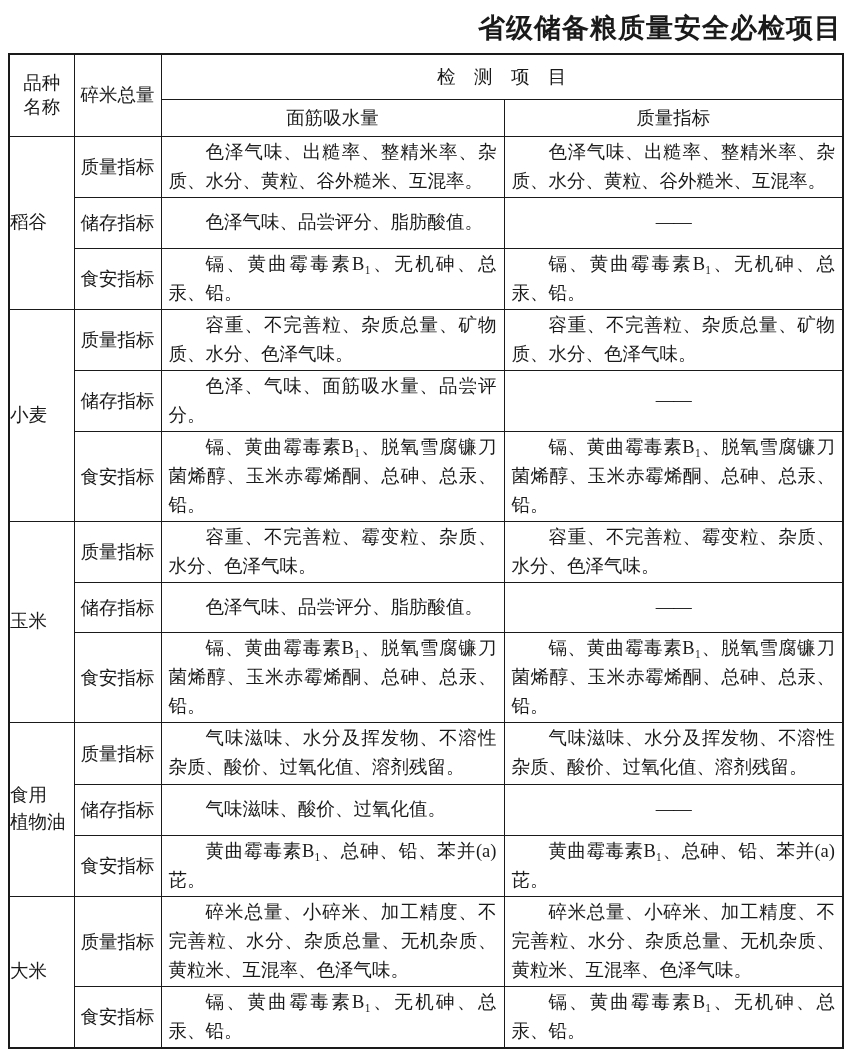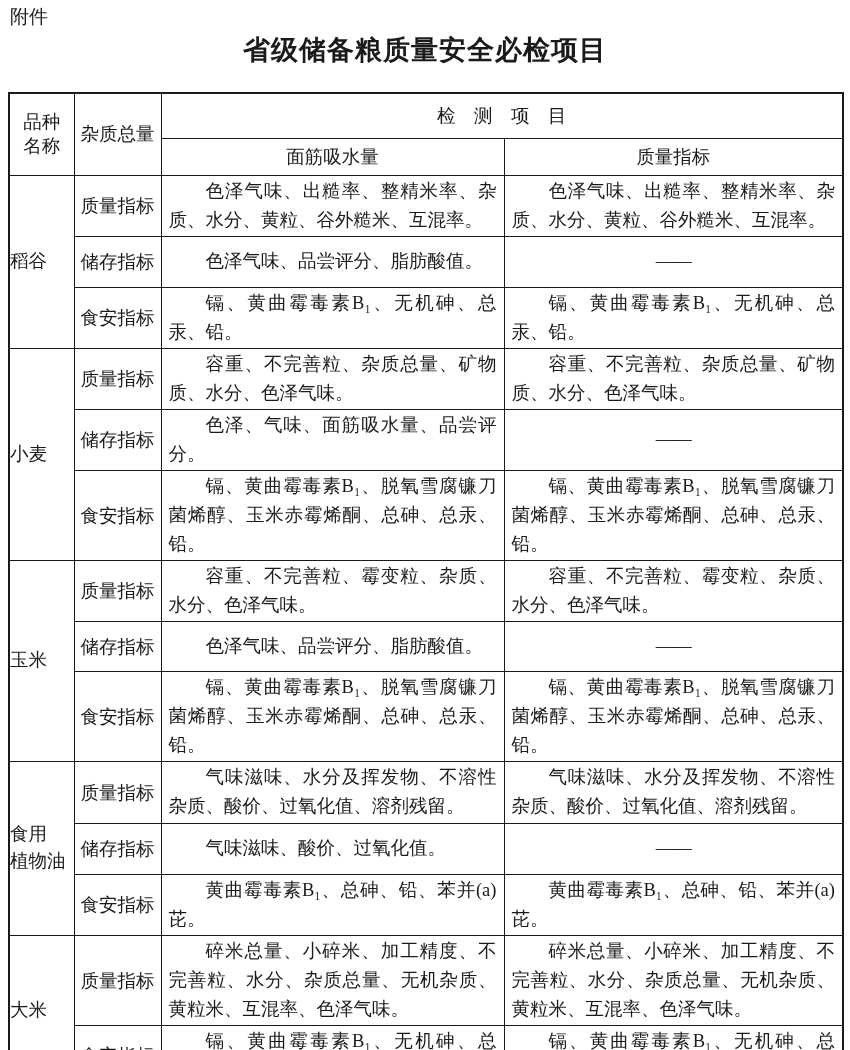--- a/index.html
+++ b/index.html
@@ -18,22 +18,22 @@
     font-family: "Liberation Serif", "DejaVu Serif", serif;
     color: #1a1a1a;
   }
   .attachment {
     font-family: "Liberation Sans", "DejaVu Sans", sans-serif;
     font-size: 19px;
     line-height: 22px;
     padding-left: 2px;
   }
   .title {
-    margin: 6px 0 26px 0;
-    text-align: center;
+    margin: 6px 0 9px 0;
+    text-align: right;
     font-size: 27px;
     font-weight: bold;
     letter-spacing: 1px;
     line-height: 32px;
   }
   table.grid {
     border-collapse: collapse;
     table-layout: fixed;
     width: 834px;
     border: 2.5px solid #1a1a1a;
@@ -73,36 +73,35 @@
   td.dash {
     text-align: center;
     letter-spacing: -1px;
   }
 </style>
 </head>
 <body>
 
 <div class="page">
 
-  <div class="attachment">附件</div>
 
   <h1 class="title">省级储备粮质量安全必检项目</h1>
 
   <table class="grid">
     <colgroup>
       <col style="width:65px">
       <col style="width:87px">
       <col style="width:343px">
       <col style="width:339px">
     </colgroup>
     <thead>
       <tr style="height:45px">
         <th class="hdr prewrap" rowspan="2">品种
 名称</th>
-        <th class="hdr" rowspan="2">杂质总量</th>
+        <th class="hdr" rowspan="2">碎米总量</th>
         <th class="hdr" colspan="2">检　测　项　目</th>
       </tr>
       <tr style="height:37px">
         <th class="hdr">面筋吸水量</th>
         <th class="hdr">质量指标</th>
       </tr>
     </thead>
     <tbody>
 
       <tr style="height:60px">

